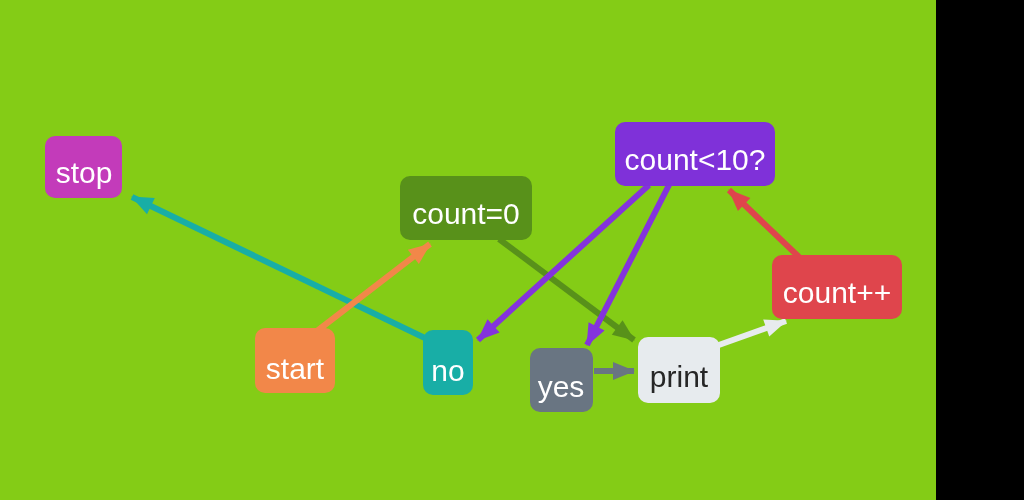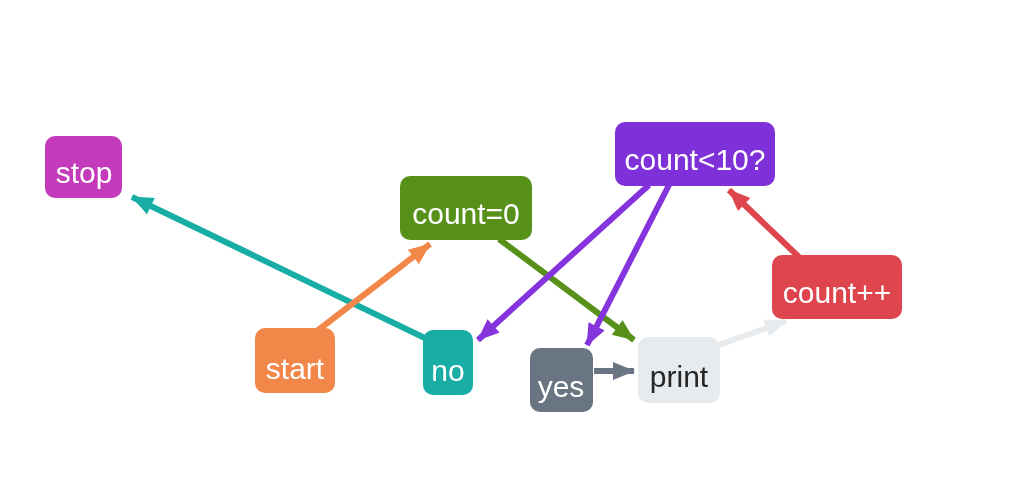--- a/index.html
+++ b/index.html
@@ -6,23 +6,23 @@
     margin: 0;
     padding: 0;
     background: #000000;
     width: 1024px;
     height: 500px;
     overflow: hidden;
     font-family: "Liberation Sans", sans-serif;
   }
   .stage {
     position: relative;
-    width: 1024px;
+    width: 936px;
     height: 500px;
-    background: #ffffff;
+    background: #84cc16;
   }
   svg { display: block; }
   .edge-line {
     fill: none;
     stroke-width: 6;
     stroke-linecap: butt;
   }
   .node-rect {
     stroke: none;
   }

